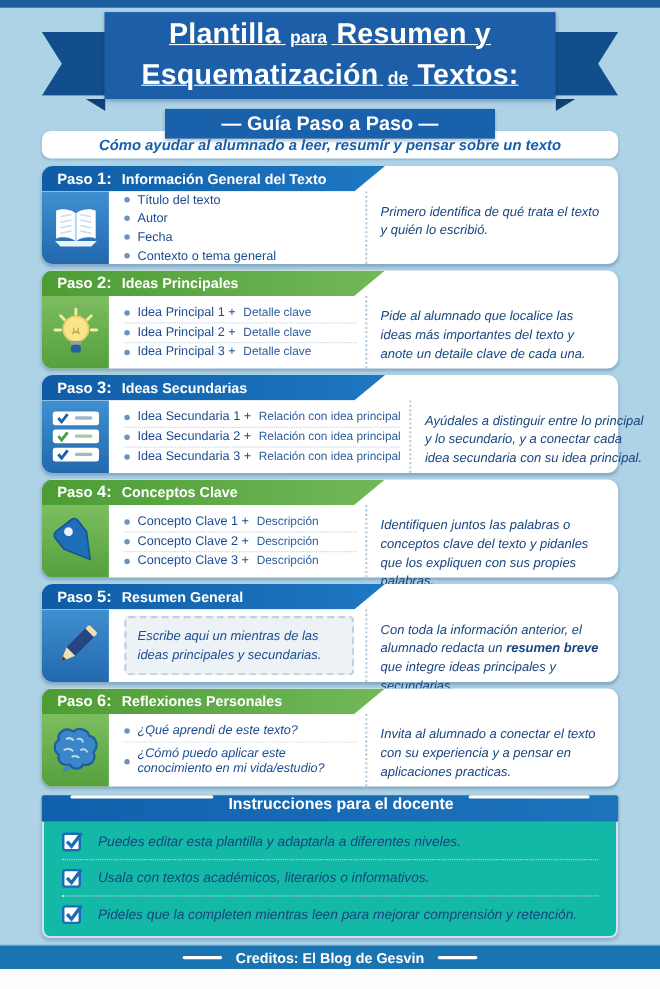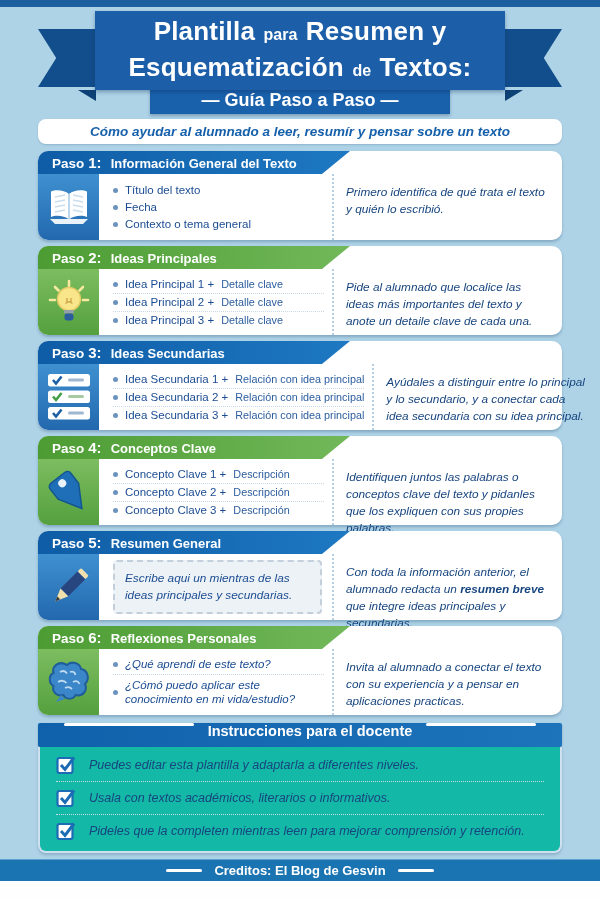--- a/index.html
+++ b/index.html
@@ -11,28 +11,28 @@
 
   
   .banner{position:relative;height:106px;}
   .tail{position:absolute;top:22px;width:70px;height:58px;background:#134e8c;}
   .tail.left{left:38px;clip-path:polygon(0 0,100% 0,100% 100%,0 100%,26% 50%);}
   .tail.right{left:492px;clip-path:polygon(0 0,100% 0,74% 50%,100% 100%,0 100%);}
   .fold{position:absolute;top:83px;width:18px;height:11px;background:#0d4074;}
   .fold.left{left:95px;clip-path:polygon(0 0,100% 0,100% 100%);transform:translateX(-17px);}
   .fold.right{left:505px;clip-path:polygon(0 0,100% 0,0 100%);}
   .ribbon-sub{
-    position:absolute;left:150px;top:80px;width:300px;height:27px;background:#1a61ac;
+    position:absolute;left:150px;top:92px;width:300px;height:27px;background:#1a61ac;
     display:flex;align-items:center;justify-content:center;color:#fff;font-weight:bold;
     font-size:18px;box-shadow:0 2px 3px rgba(10,40,80,.3);
   }
   .ribbon-main{
     position:absolute;left:95px;top:4px;width:410px;height:79px;background:#1c5fa8;
     display:flex;flex-direction:column;align-items:center;justify-content:center;
-    color:#fff;text-align:center;box-shadow:0 2px 4px rgba(10,40,80,.35);
+    color:#fff;text-align:center;box-shadow:0 2px 4px rgba(10,40,80,.35);text-decoration:underline;
   }
   .t-big{font-weight:bold;font-size:26px;letter-spacing:.2px;}
   .t-small{font-weight:bold;font-size:16px;margin:0 4px;}
   .ribbon-main .line{line-height:33px;white-space:nowrap;}
 
   
   .subtitle{
     margin:6px 38px 0;height:25px;background:#fff;border-radius:8px;
     display:flex;align-items:center;justify-content:center;
     font-style:italic;font-weight:bold;color:#1660ab;font-size:13.5px;
@@ -149,20 +149,24 @@
             </svg>
           </span>
         </div>
         <div class="bullets">
           <div class="bullet-row">
             <span class="dot"></span>
             <span class="b-strong">Título del texto</span>
           </div>
           <div class="bullet-row">
             <span class="dot"></span>
+            <span class="b-strong">Autor</span>
+          </div>
+          <div class="bullet-row">
+            <span class="dot"></span>
             <span class="b-strong">Fecha</span>
           </div>
           <div class="bullet-row">
             <span class="dot"></span>
             <span class="b-strong">Contexto o tema general</span>
           </div>
         </div>
         <div class="desc">Primero identifica de qué trata el texto y quién lo escribió.</div>
       </div>
     </div>

